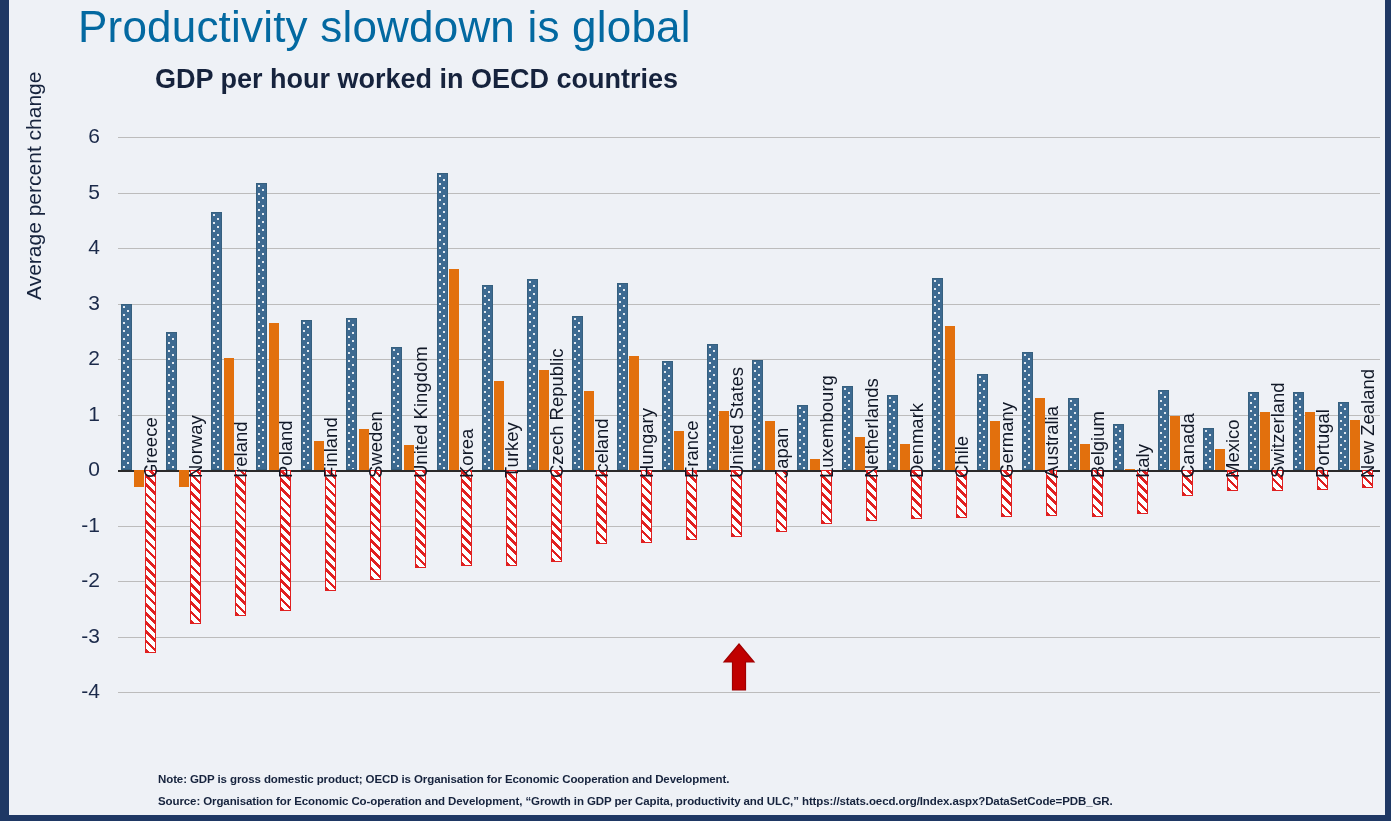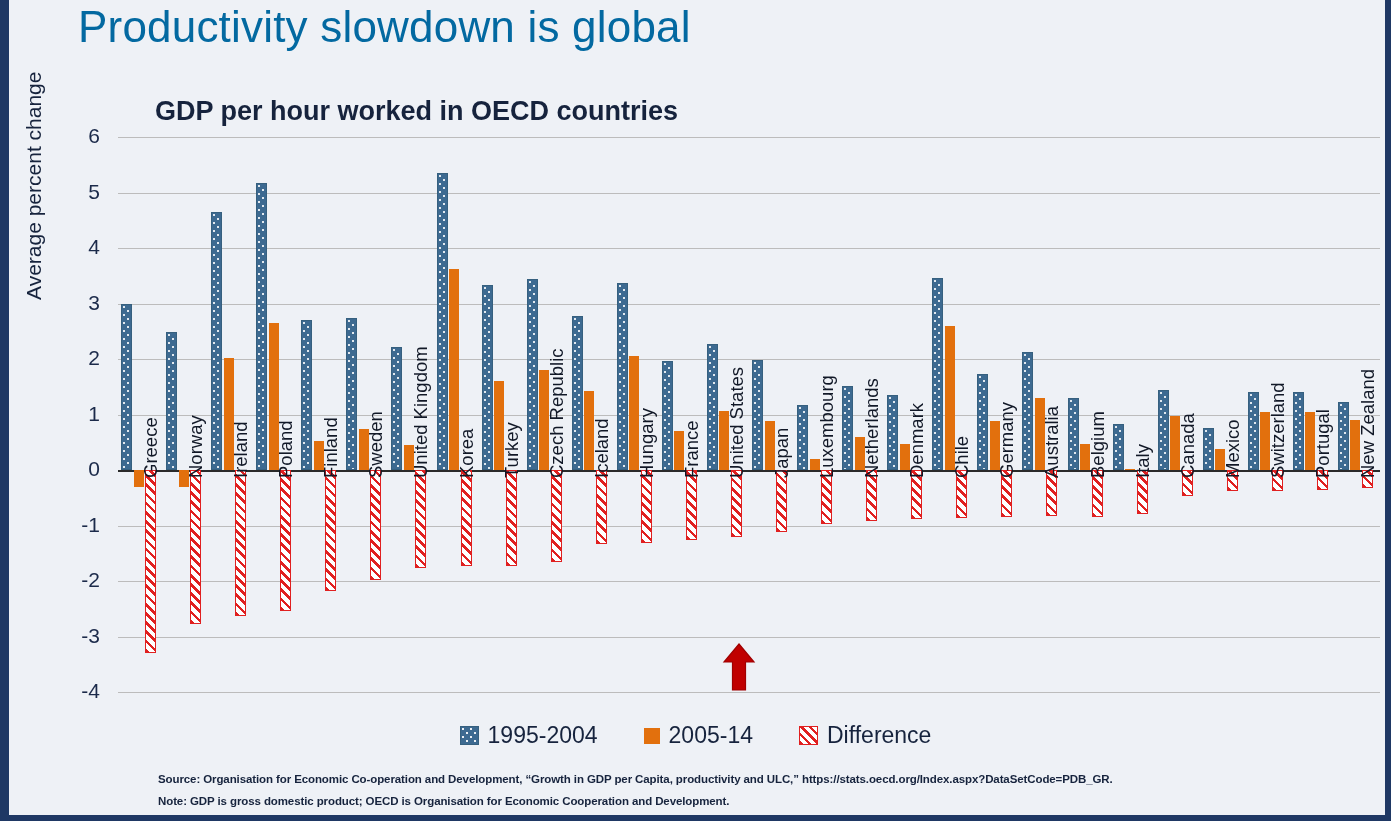--- a/index.html
+++ b/index.html
@@ -23,21 +23,21 @@
   #slide::after{
     content:"";position:absolute;right:0;top:0;bottom:0;width:6px;
     background:#1f3864;
   }
   .title{
     position:absolute;left:78px;top:2px;
     font-size:44px;font-weight:400;color:#0369a1;
     letter-spacing:.2px;white-space:nowrap;
   }
   .subtitle{
-    position:absolute;left:155px;top:96px;
+    position:absolute;left:155px;top:64px;
     font-size:27px;font-weight:700;color:#16233d;
     white-space:nowrap;
   }
   
   #plot{
     position:absolute;
     left:118px;top:137px;
     width:1262px;height:555px;
   }
   .gridline{
@@ -350,33 +350,19 @@
         <div class="bar b05" style="left: 15.5px; width: 10px; top: 283.05px; height: 49.95px;"></div>
         <div class="bar bdiff" style="left: 27px; width: 11px; top: 333px; height: 17.76px;"></div>
         <div class="clabel" style="left: 22px; top: 341px;">New Zealand</div>
       </div>
     </div>
 
   <svg id="arrow" viewBox="0 0 34 48">
     <path d="M17 1 L32 19 L23.5 19 L23.5 47 L10.5 47 L10.5 19 L2 19 Z" fill="#c00000" stroke="#a00000" stroke-width="1.2"></path>
   </svg>
 
-  <div id="legend">
-    <div class="lg">
-      <span class="swatch sw95"></span>
-      <span class="lgtext">1995-2004</span>
-    </div>
-    <div class="lg">
-      <span class="swatch sw05"></span>
-      <span class="lgtext">2005-14</span>
-    </div>
-    <div class="lg">
-      <span class="swatch swdiff"></span>
-      <span class="lgtext">Difference</span>
-    </div>
+
+  <div id="notes">
+    <div>Note:  GDP is gross domestic product; OECD is Organisation for Economic Cooperation and Development.</div>
+    <div>Source:  Organisation for Economic Co-operation and Development, “Growth in GDP per Capita, productivity and ULC,” https://stats.oecd.org/Index.aspx?DataSetCode=PDB_GR.</div>
   </div>
 
-  <div id="notes">
-    <div>Source:  Organisation for Economic Co-operation and Development, “Growth in GDP per Capita, productivity and ULC,” https://stats.oecd.org/Index.aspx?DataSetCode=PDB_GR.</div>
-    <div>Note:  GDP is gross domestic product; OECD is Organisation for Economic Cooperation and Development.</div>
-  </div>
-
 </div>
 
 </body></html>

